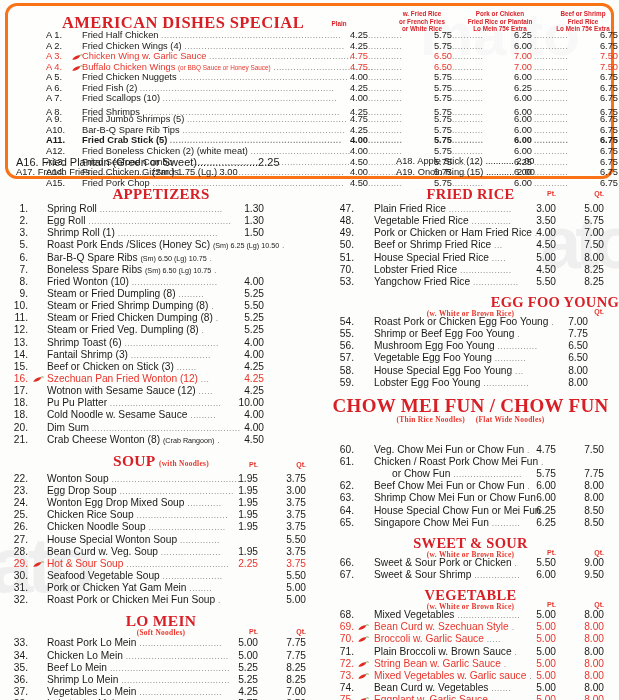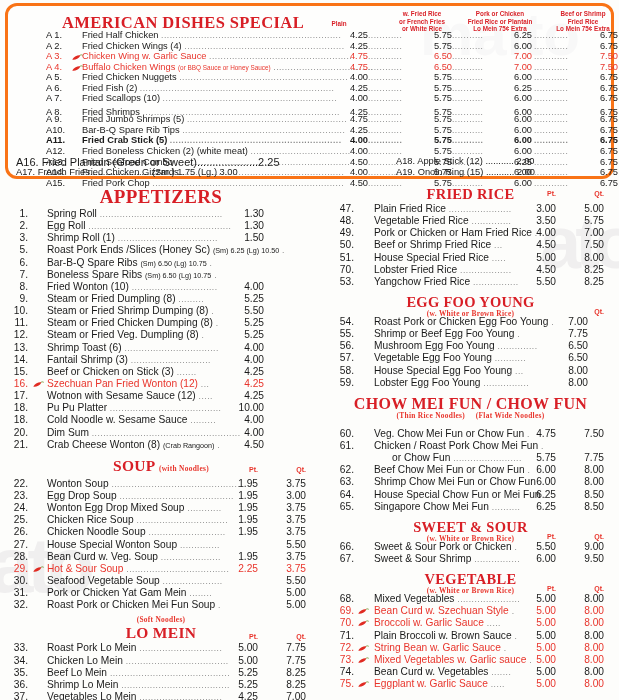--- a/index.html
+++ b/index.html
@@ -63,26 +63,26 @@
   .cols { position:absolute; top:182px; left:0; width:619px; height:518px; }
   .col { position:absolute; top:0; }
   .colL { left:0px; width:322px; }
   .colR { left:322px; width:297px; }
 
   .sect-title {
     text-align:center; color:#d81f26;
     font-family:"Liberation Serif", serif; font-weight:bold;
     letter-spacing:0.3px;
   }
-  .t-app { font-size:19px; margin-top:1px; }
+  .t-app { font-size:15px; margin-top:1px; }
   .t-soup { font-size:15.5px; }
   .t-lomein { font-size:15.5px; }
   .t-friedrice { font-size:14.5px; }
-  .t-efy { font-size:14.5px; }
-  .t-cmf { font-size:16px; }
+  .t-efy { font-size:14.5px;text-align:right; }
+  .t-cmf { font-size:19px; }
   .t-ss { font-size:14.5px; }
   .t-veg { font-size:14.5px; }
   .sect-sub { color:#e8352c; font-size:7.4px; font-weight:bold; }
 
   .hdrow { position:relative; height:12px; }
   .hdrow .pt, .hdrow .qt { position:absolute; color:#e8352c; font-size:7px; font-weight:bold; }
 
   ul.items { list-style:none; margin:0; padding:0; }
   li.item { position:relative; height:12.15px; font-size:10.2px; white-space:nowrap; }
   li.item .num { position:absolute; width:24px; text-align:right; }
@@ -534,22 +534,22 @@
           </li>
           <li class="item">
             <span class="num">32.</span>
             <span class="nm">Roast Pork or Chicken Mei Fun Soup <span class="dotfill">.</span></span>
             <span class="pa"></span>
             <span class="pb">5.00</span>
           </li>
         </ul>
 
       <div class="gap6"></div>
+      <div class="sect-title t-lomein">LO MEIN</div>
       <div class="sect-title sect-sub" style="margin-top:-2px;">(Soft Noodles)</div>
-      <div class="sect-title t-lomein">LO MEIN</div>
       <div class="hdrow" style="height:9px;margin-top:-9px;">
         <span class="pt">Pt.</span>
         <span class="qt">Qt.</span>
       </div>
       <ul class="items" id="list-lomein">
           <li class="item">
             <span class="num">33.</span>
             <span class="nm">Roast Pork Lo Mein <span class="dotfill">.............................</span></span>
             <span class="pa">5.00</span>
             <span class="pb">7.75</span>
@@ -681,21 +681,21 @@
           </li>
         </ul>
 
       <div class="gap6"></div>
       <div class="sect-title t-cmf">CHOW MEI FUN / CHOW FUN</div>
       <div class="sect-title sect-sub" style="margin-top:-2px;">
         <span>(Thin Rice Noodles)</span>
         &nbsp;&nbsp;&nbsp;
         <span>(Flat Wide Noodles)</span>
       </div>
-      <ul class="items" id="list-cmf" style="margin-top:8px;">
+      <ul class="items" id="list-cmf" style="margin-top:20px;">
           <li class="item">
             <span class="num">60.</span>
             <span class="nm">Veg. Chow Mei Fun or Chow Fun <span class="dotfill">.</span></span>
             <span class="pa">4.75</span>
             <span class="pb">7.50</span>
           </li>
           <li class="item">
             <span class="num">61.</span>
             <span class="nm">Chicken / Roast Pork Chow Mei Fun <span class="dotfill">.</span></span>
             <span class="pa"></span>

